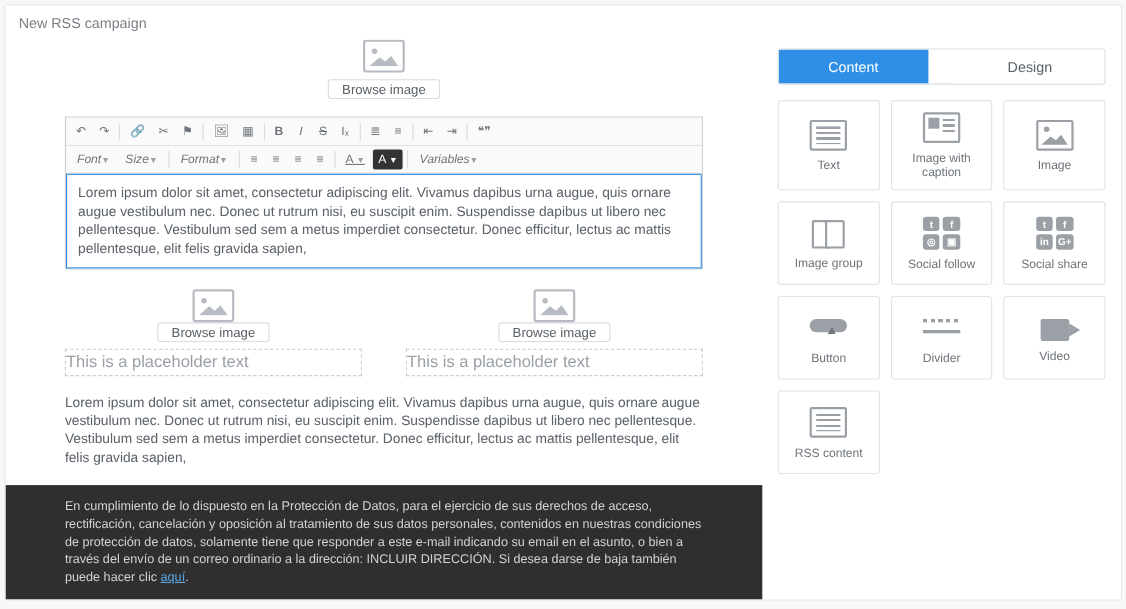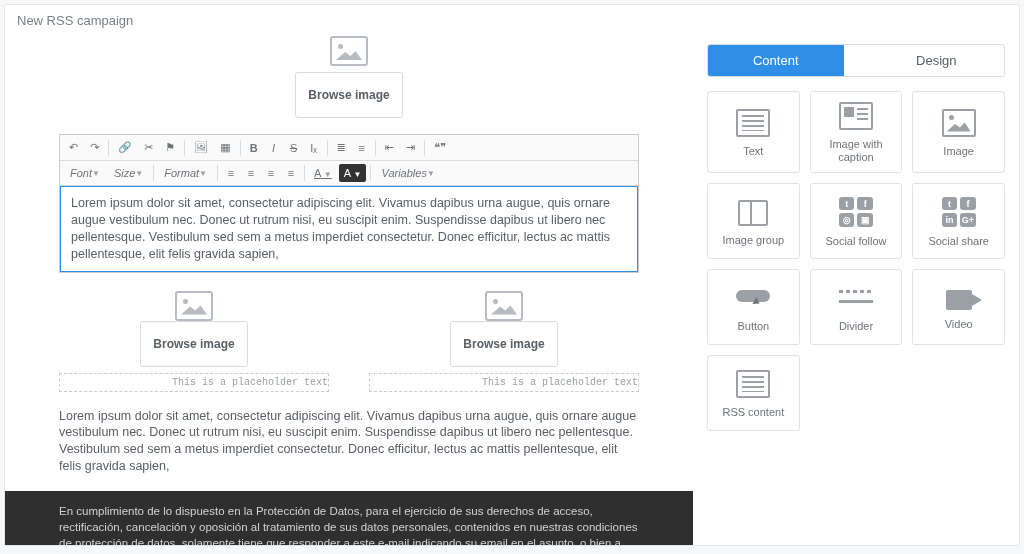--- a/index.html
+++ b/index.html
@@ -67,26 +67,25 @@
     left: 4px; right: 4px; bottom: 4px;
     height: 10px;
     background: linear-gradient(135deg, transparent 45%, #b7bcc2 45%, #b7bcc2 55%, transparent 55%),
                 linear-gradient(45deg, transparent 45%, #b7bcc2 45%, #b7bcc2 55%, transparent 55%);
     clip-path: polygon(0 100%, 35% 20%, 55% 60%, 75% 10%, 100% 100%);
     background: #b7bcc2;
   }
   .browse-btn {
     border: 1px solid #d9dcdf;
     background: #fff;
-    padding: 15px 12px;
+    padding: 1px 12px;
     font-size: 12px;
     color: #596066;
     border-radius: 3px;
     cursor: pointer;
-    font-weight: bold;
   }
 
   
   .editor {
     border: 1px solid #c9cdd1;
     margin-top: 16px;
   }
   .toolbar-row {
     display: flex;
     align-items: center;
@@ -134,25 +133,24 @@
   .col {
     flex: 1;
     display: flex;
     flex-direction: column;
     align-items: center;
   }
   .placeholder-text {
     margin-top: 6px;
     width: 100%;
     border: 1px dashed #c9cdd1;
-    text-align: right;
-    font-size: 10px;
+    text-align: left;
+    font-size: 15px;
     color: #9aa0a6;
     padding: 3px 0;
-    font-family: Liberation Mono, monospace;
   }
 
   .body-text {
     margin-top: 16px;
     font-size: 12.5px;
     line-height: 1.35;
     color: #5a6068;
   }
 
   .footer {

